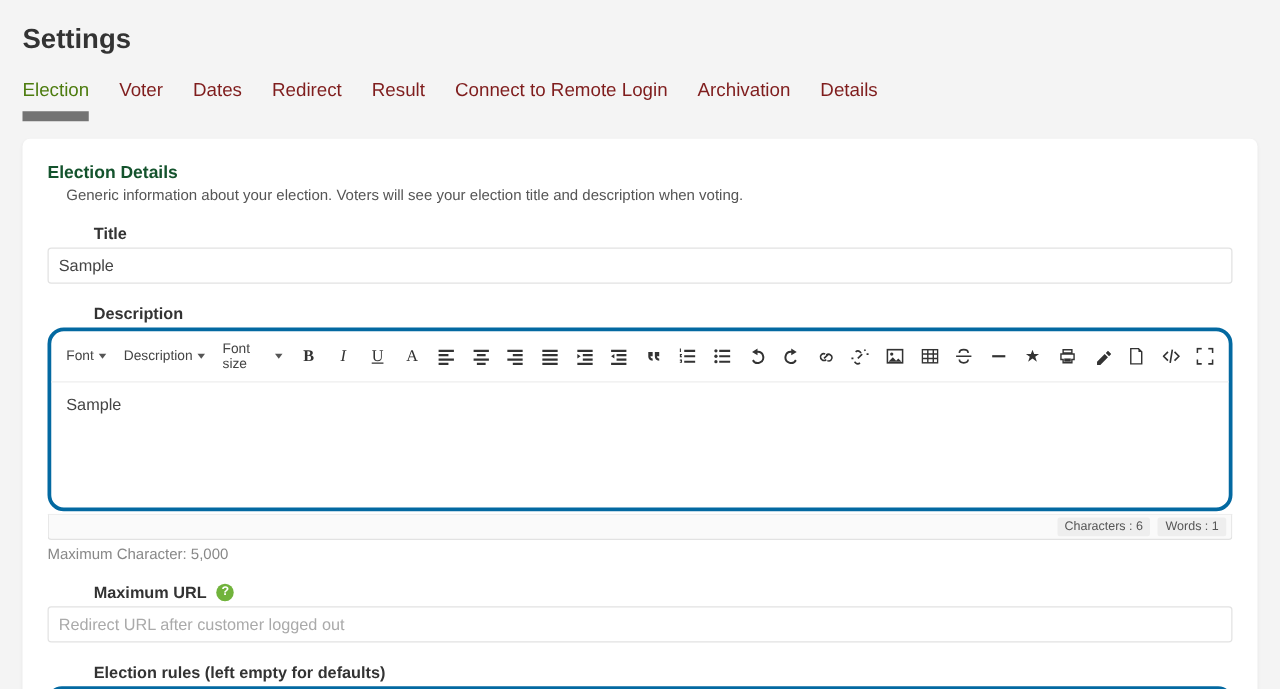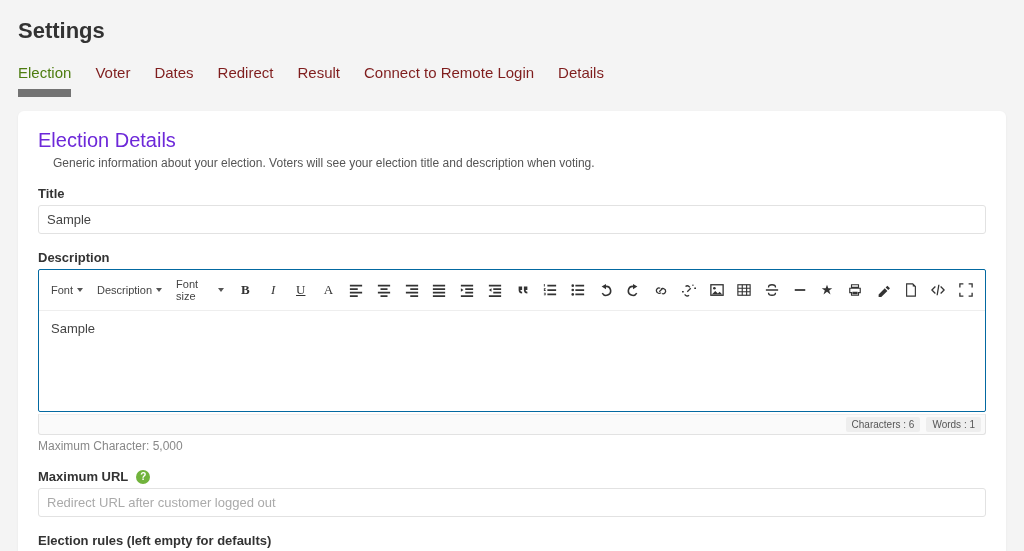--- a/index.html
+++ b/index.html
@@ -38,59 +38,60 @@
     border-bottom: 8px solid #737373;
     font-weight: 400;
   }
   .card {
     background: #fff;
     border-radius: 6px;
     box-shadow: 0 1px 3px rgba(0,0,0,0.05);
     padding: 18px 20px;
   }
   .section-title {
-    color: #6d28d9;
-    font-size: 20px;
-    font-weight: 400;
+    color: #14532d;
+    font-size: 14px;
+    font-weight: 700;
     margin: 0 0 4px 0;
   }
   .section-desc {
     color: #555;
     font-size: 12px;
     margin-bottom: 16px;
     margin-left: 15px;
   }
   .field-label {
     font-weight: 700;
     font-size: 13px;
     color: #333;
     margin-bottom: 4px;
     display: flex;
     align-items: center;
     gap: 8px;
+    margin-left: 37px;
   }
   .help-icon {
     width: 14px; height: 14px; border-radius: 50%;
     background: #71b33c; color: #fff; font-size: 10px;
     display: inline-flex; align-items: center; justify-content: center;
     font-weight: 700;
   }
   input.text-input {
     width: 100%;
     border: 1px solid #e2e2e2;
     border-radius: 3px;
     padding: 6px 8px;
     font-size: 13px;
     color: #444;
     margin-bottom: 16px;
   }
   input.text-input::placeholder { color: #aaa; }
   .editor {
-    border: 1px solid #0369a1;
-    border-radius: 2px;
+    border: 3px solid #0369a1;
+    border-radius: 13px;
     margin-bottom: 2px;
   }
   .toolbar {
     display: flex;
     align-items: center;
     flex-wrap: nowrap;
     gap: 10px;
     padding: 6px 10px;
     border-bottom: 1px solid #eee;
   }
@@ -155,20 +156,21 @@
 <div class="page">
   <h1 class="page-title">Settings</h1>
 
   <div class="tabs">
     <div class="tab active">Election</div>
     <div class="tab">Voter</div>
     <div class="tab">Dates</div>
     <div class="tab">Redirect</div>
     <div class="tab">Result</div>
     <div class="tab">Connect to Remote Login</div>
+    <div class="tab">Archivation</div>
     <div class="tab">Details</div>
   </div>
 
   <div class="card">
     <div class="section-title">Election Details</div>
     <div class="section-desc">Generic information about your election. Voters will see your election title and description when voting.</div>
 
     <div class="field-label">Title</div>
     <input class="text-input" type="text" value="Sample" style="">
 

